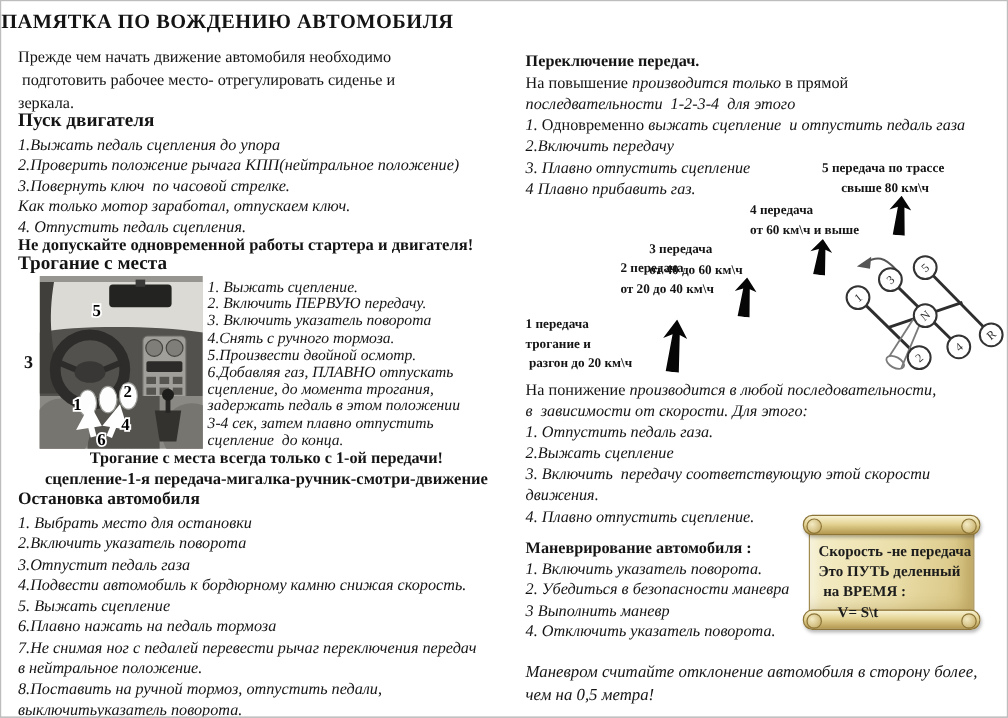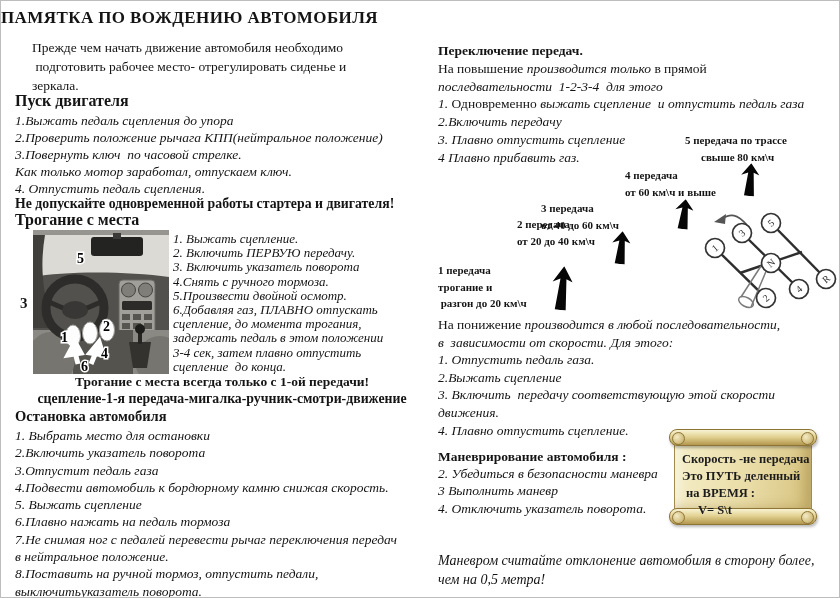--- a/index.html
+++ b/index.html
@@ -8,21 +8,21 @@
     background:#fff;border:1px solid #bdbdbd;box-sizing:border-box;
     font-family:"Liberation Serif","DejaVu Serif",serif;color:#141414;overflow:hidden;
   }
   .abs{position:absolute;}
   .ln{white-space:pre;}
   .it{font-style:italic;}
   .bold{font-weight:400;font-style:normal;}
 
   #title{top:7px;left:0;width:100%;font-weight:700;font-size:17px;letter-spacing:.4px;}
 
-  #intro{left:14px;top:37px;font-size:13.5px;line-height:19px;margin-left:17px;}
+  #intro{left:14px;top:37px;font-size:13.5px;line-height:19px;}
   #engine-h{left:14px;top:91px;font-size:16px;font-weight:700;}
   #engine-list{left:14px;top:111px;font-size:13.5px;line-height:17px;font-style:italic;}
   #warning{left:14px;top:195px;font-weight:700;font-size:13.8px;}
   #pullaway-h{left:14px;top:210px;font-size:16px;font-weight:700;}
   #dash-wrap{left:32px;top:229px;}
   #label3{left:19px;top:294px;font-weight:700;font-size:15px;}
   #pullaway-list{left:172px;top:231px;font-size:13px;line-height:14.2px;font-style:italic;}
   #rule1{left:14px;top:373px;width:414px;text-align:center;font-weight:700;font-size:13.5px;}
   #rule2{left:14px;top:390px;width:414px;text-align:center;font-weight:700;font-size:13.8px;}
   #stop-h{left:14px;top:407px;font-weight:700;font-size:14.5px;}
@@ -263,20 +263,21 @@
     <div class="ln it">в  зависимости от скорости. Для этого:</div>
     <div class="ln it">1. Отпустить педаль газа.</div>
     <div class="ln it">2.Выжать сцепление</div>
     <div class="ln it">3. Включить  передачу соответствующую этой скорости</div>
     <div class="ln it">движения.</div>
     <div class="ln it">4. Плавно отпустить сцепление.</div>
   </div>
 
   <div id="maneuver-block" class="abs">
     <div class="ln hd">Маневрирование автомобиля :</div>
+    <div class="ln it">1. Включить указатель поворота.</div>
     <div class="ln it">2. Убедиться в безопасности маневра</div>
     <div class="ln it">3 Выполнить маневр</div>
     <div class="ln it">4. Отключить указатель поворота.</div>
   </div>
 
   <div id="scroll" class="abs">
     <div class="scroll-body"></div>
     <div class="roll top"></div>
     <div class="roll bottom"></div>
     <div class="scroll-text">

